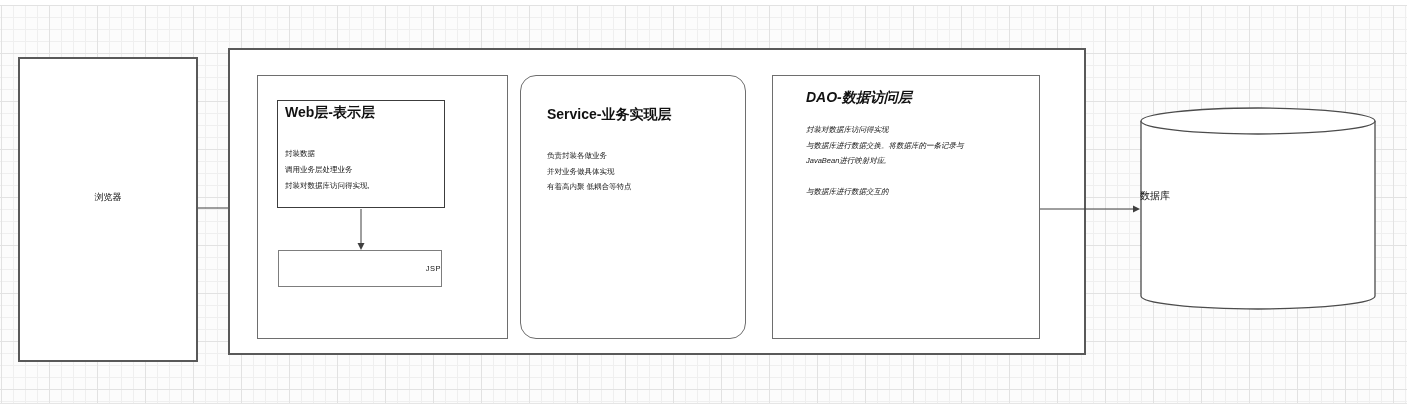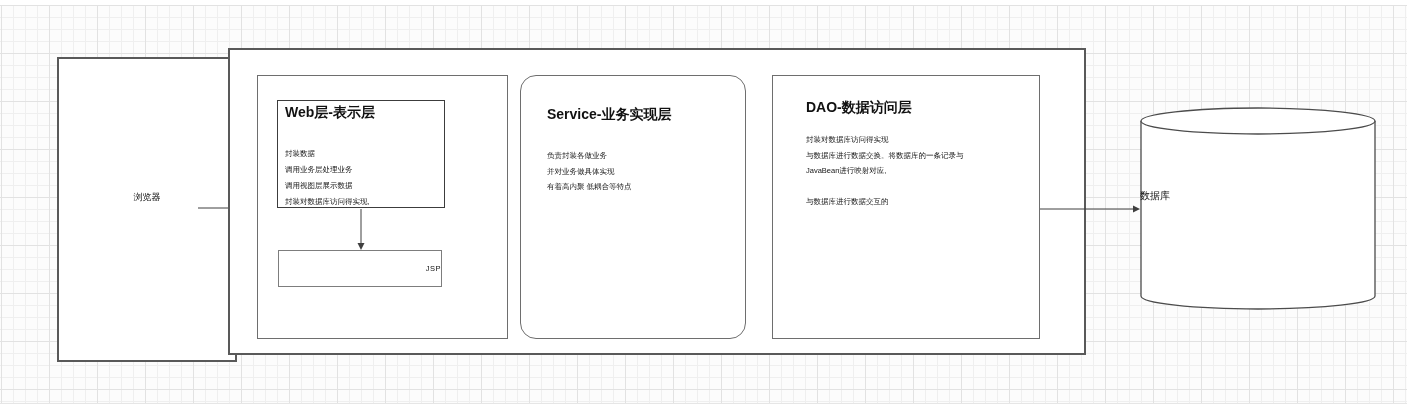--- a/index.html
+++ b/index.html
@@ -21,33 +21,32 @@
   .strip.top { top:0; height:5px; }
   .strip.bottom { top:403px; height:17px; border-top:1px solid #e6e6e6; }
 
   .shape { position:absolute; background:#fff; }
 
   .browser-box {
     left:18px; top:57px; width:180px; height:305px;
     border:2px solid #595959;
     display:flex; align-items:center; justify-content:center;
     padding-bottom:24px;
-    margin-left:39px;
   }
   .browser-box span { font-size:9px; }
 
   .outer-container {
     left:228px; top:48px; width:858px; height:307px;
     border:2px solid #595959;
   }
 
   .layer-col { position:absolute; background:#fff; border:1px solid #6e6e6e; }
   .col-web     { left:257px; top:75px; width:251px; height:264px; }
   .col-service { left:520px; top:75px; width:226px; height:264px; padding:30px 10px 0 26px;border-radius:16px; }
-  .col-dao     { left:772px; top:75px; width:268px; height:264px; padding:23px 10px 0 33px; }
+  .col-dao     { left:772px; top:75px; width:268px; height:264px; padding:13px 10px 0 33px;font-style:italic; }
 
   .web-box {
     left:277px; top:100px; width:168px; height:108px;
     border:1px solid #3c3c3c; padding:3px 7px;
   }
 
   .layer-title { font-size:14px; font-weight:bold; letter-spacing:0; white-space:nowrap; }
   .notes { margin-top:24px; }
   .note-line { font-size:7.5px; line-height:16px; white-space:nowrap; color:#151515; }
   .col-service .note-line, .col-dao .note-line { line-height:15.5px; }
@@ -88,21 +87,20 @@
 
   <div class="shape outer-container"></div>
 
   <div class="layer-col col-web"></div>
 
   <div class="shape web-box">
     <div class="layer-title">Web层-表示层</div>
     <div class="notes">
       <div class="note-line">封装数据</div>
       <div class="note-line">调用业务层处理业务</div>
-      <div class="note-line">调用视图层展示数据</div>
       <div class="note-line">封装对数据库访问得实现,</div>
     </div>
   </div>
 
   <svg class="arrow-svg" style="left:355px; top:209px;" width="12" height="41">
     <line x1="6" y1="0" x2="6" y2="34" stroke="#3f3f3f" stroke-width="1"></line>
     <polygon points="2.5,34 9.5,34 6,41" fill="#3f3f3f"></polygon>
   </svg>
 
   <div class="shape jsp-box">

